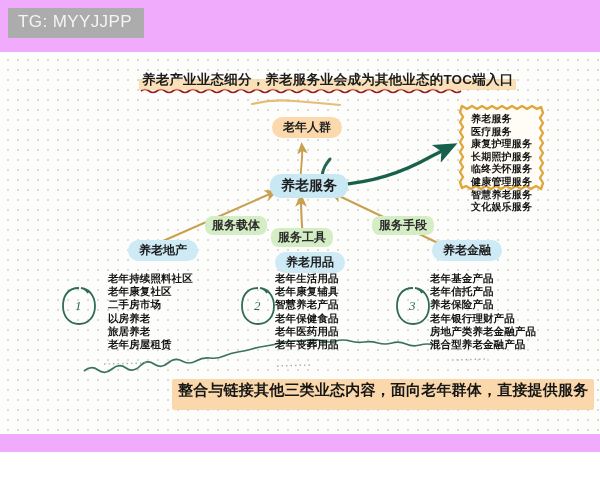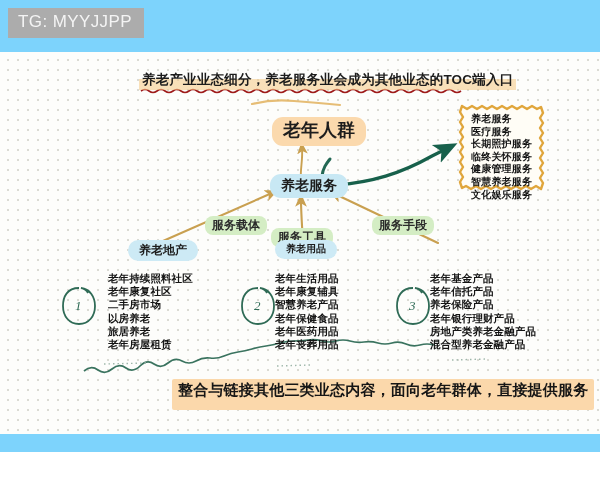--- a/index.html
+++ b/index.html
@@ -1,21 +1,21 @@
 <!DOCTYPE html>
 <html><head>
 <meta charset="utf-8">
 <style>
   html,body{margin:0;padding:0;}
   body{
     width:600px;height:480px;overflow:hidden;
     background:#ffffff;
     font-family:"Liberation Sans","DejaVu Sans",sans-serif;
   }
-  #stage{position:relative;width:600px;height:452px;background:#7dd3fc;}
+  #stage{position:relative;width:600px;height:452px;background:#f0abfc;}
 
   
   #canvas{
     position:absolute;left:0;top:52px;width:600px;height:382px;
     background-color:#fdfdfb;
     background-image:radial-gradient(#d8d8d0 0.7px, transparent 0.8px);
     background-size:10px 10px;
     background-position:3px 3px;
   }
 
@@ -44,21 +44,21 @@
     position:absolute;left:139px;top:70px;
     font-size:13.5px;color:#1c1c1c;font-weight:600;
     letter-spacing:.2px;white-space:nowrap;
     padding:1px 3px;
     background:linear-gradient(to bottom,rgba(255,255,255,0) 46%,rgba(245,200,130,.55) 46%,rgba(245,200,130,.55) 100%);
   }
 
   
   .pill{
     position:absolute;white-space:nowrap;
-    font-size:18px;font-weight:700;color:#1d1d1d;
+    font-size:12px;font-weight:700;color:#1d1d1d;
     border-radius:11px;text-align:center;
     padding:3px 11px 4px 11px;line-height:1.2;
   }
   .pill.peach{background:#fbd9ad;}
   .pill.blue{background:#c8e8f4;}
   .pill.blue2{background:#cdeaf5;}
 
   .tag{
     position:absolute;white-space:nowrap;
     font-size:12px;font-weight:700;color:#2a2a2a;
@@ -159,21 +159,22 @@
   <div id="title">养老产业业态细分，养老服务业会成为其他业态的TOC端入口</div>
 
   <div class="pill peach" style="left:272px;top:117px;">老年人群</div>
   <div class="pill blue" style="left:270px;top:174px;font-size:14px;">养老服务</div>
 
   <div class="tag" style="left:205px;top:216px;">服务载体</div>
   <div class="tag" style="left:271px;top:228px;">服务工具</div>
   <div class="tag" style="left:372px;top:216px;">服务手段</div>
 
   <div class="pill blue2" style="left:128px;top:240px;font-size:12px;">养老地产</div>
-  <div class="pill blue2" style="left:275px;top:240px;font-size:10px;">养老用品</div>
+  <div class="pill blue2" style="left:275px;top:252px;font-size:12px;">养老用品</div>
+  <div class="pill blue2" style="left:432px;top:240px;font-size:12px;">养老金融</div>
 
   <div class="num" style="left:75px;top:298px;">1</div>
   <div class="num" style="left:254px;top:298px;">2</div>
   <div class="num" style="left:409px;top:298px;">3</div>
 
   <div class="list" style="left:98px;top:272px;margin-left:10px;">
     <div class="line">老年持续照料社区</div>
     <div class="line">老年康复社区</div>
     <div class="line">二手房市场</div>
     <div class="line">以房养老</div>
@@ -196,20 +197,21 @@
     <div class="line">养老保险产品</div>
     <div class="line">老年银行理财产品</div>
     <div class="line">房地产类养老金融产品</div>
     <div class="line">混合型养老金融产品</div>
   </div>
 
   <div id="svcbox">
     <div class="inner">
       <div class="line">养老服务</div>
       <div class="line">医疗服务</div>
+      <div class="line">康复护理服务</div>
       <div class="line">长期照护服务</div>
       <div class="line">临终关怀服务</div>
       <div class="line">健康管理服务</div>
       <div class="line">智慧养老服务</div>
       <div class="line">文化娱乐服务</div>
     </div>
   </div>
 
   <div id="caption">整合与链接其他三类业态内容，面向老年群体，直接提供服务</div>
 

